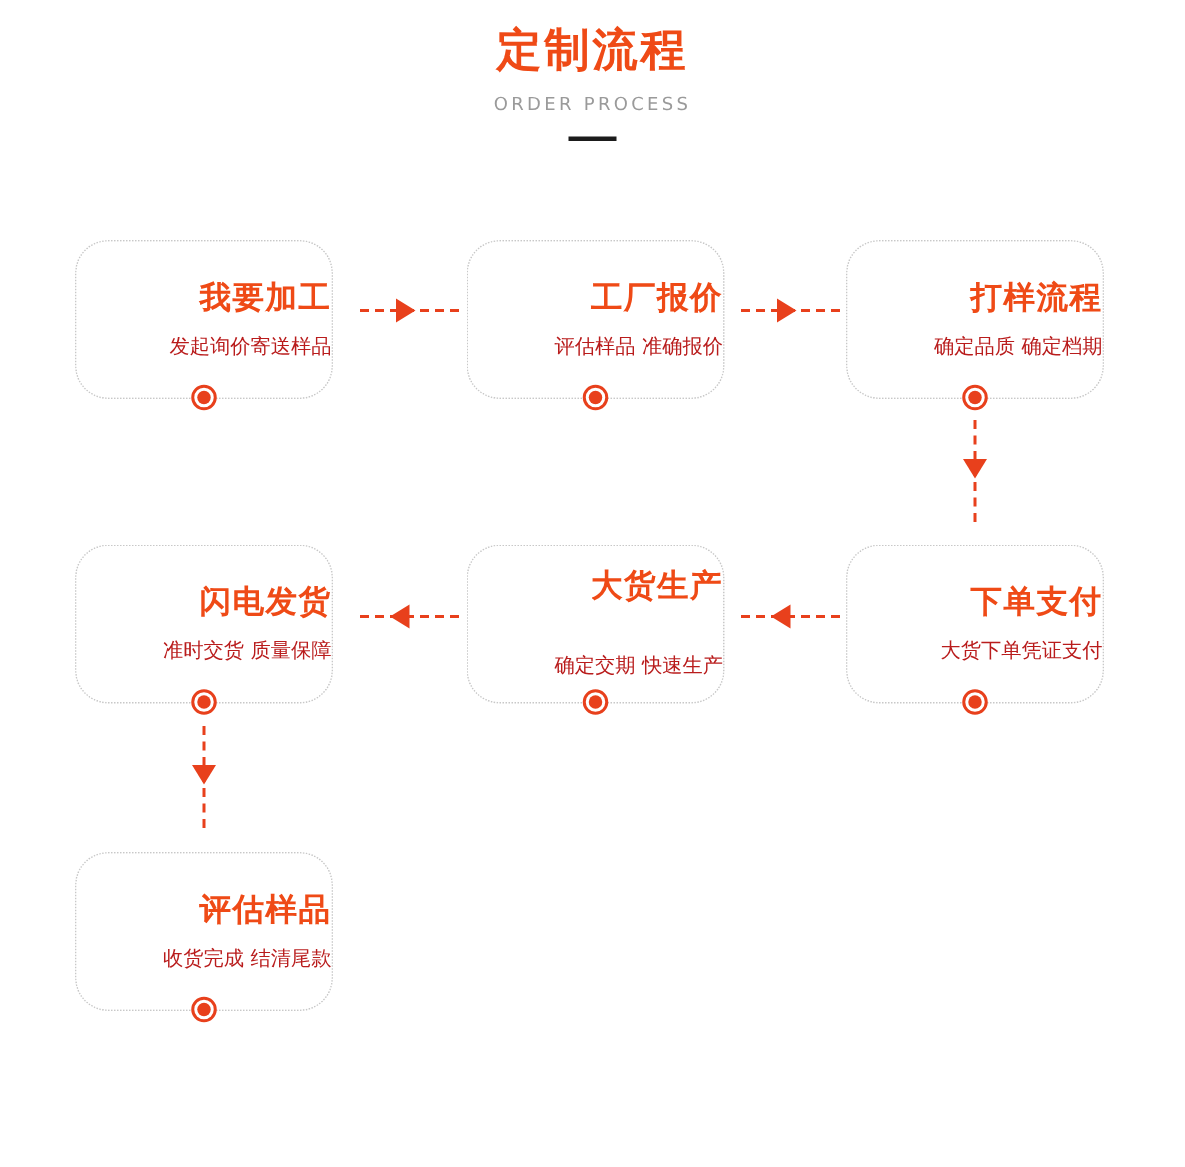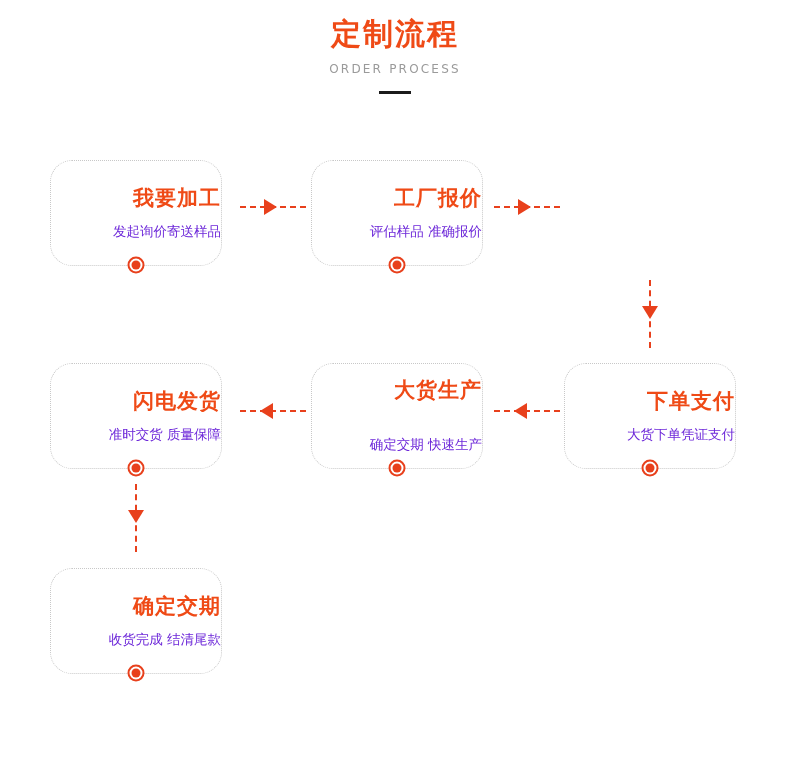--- a/index.html
+++ b/index.html
@@ -34,21 +34,21 @@
     border-radius:22px;
     background:#ffffff;
     display:flex; flex-direction:column;
     align-items:flex-end; justify-content:center;
   }
   .card-title {
     font-size:21px; font-weight:bold; color:#EF4A16;
     letter-spacing:1px; line-height:1.1;
   }
   .card-sub {
-    font-size:13.5px; color:#6d28d9; line-height:1.2;
+    font-size:13.5px; color:#b91c1c; line-height:1.2;
     margin-top:13px; white-space:nowrap;
   }
   .card-badge {
     position:absolute;
     left:50%; bottom:0;
     transform:translate(-50%,50%);
     width:17px; height:17px; border-radius:50%;
     background:#ffffff;
     border:2px solid #E8401C;
     display:flex; align-items:center; justify-content:center;
@@ -103,20 +103,25 @@
     <div class="card-sub">发起询价寄送样品</div>
     <div class="card-badge"></div>
   </div>
 
   <div class="card" style="left:311px; top:160px;">
     <div class="card-title">工厂报价</div>
     <div class="card-sub">评估样品 准确报价</div>
     <div class="card-badge"></div>
   </div>
 
+  <div class="card" style="left:564px; top:160px;">
+    <div class="card-title">打样流程</div>
+    <div class="card-sub">确定品质 确定档期</div>
+    <div class="card-badge"></div>
+  </div>
 
   <div class="conn-h" style="left:240px; top:206px; width:66px;"></div>
   <div class="arrow arrow-right" style="left:264px; top:199px;"></div>
 
   <div class="conn-h" style="left:494px; top:206px; width:66px;"></div>
   <div class="arrow arrow-right" style="left:518px; top:199px;"></div>
 
   <div class="conn-v" style="left:649px; top:280px; height:68px;"></div>
   <div class="arrow arrow-down" style="left:642px; top:306px;"></div>
 
@@ -141,18 +146,18 @@
   <div class="conn-h" style="left:494px; top:410px; width:66px;"></div>
   <div class="arrow arrow-left" style="left:514px; top:403px;"></div>
 
   <div class="conn-h" style="left:240px; top:410px; width:66px;"></div>
   <div class="arrow arrow-left" style="left:260px; top:403px;"></div>
 
   <div class="conn-v" style="left:135px; top:484px; height:68px;"></div>
   <div class="arrow arrow-down" style="left:128px; top:510px;"></div>
 
   <div class="card" style="left:50px; top:568px;">
-    <div class="card-title">确定交期</div>
+    <div class="card-title">评估样品</div>
     <div class="card-sub">收货完成 结清尾款</div>
     <div class="card-badge"></div>
   </div>
 
 </div>
 
 </body></html>

